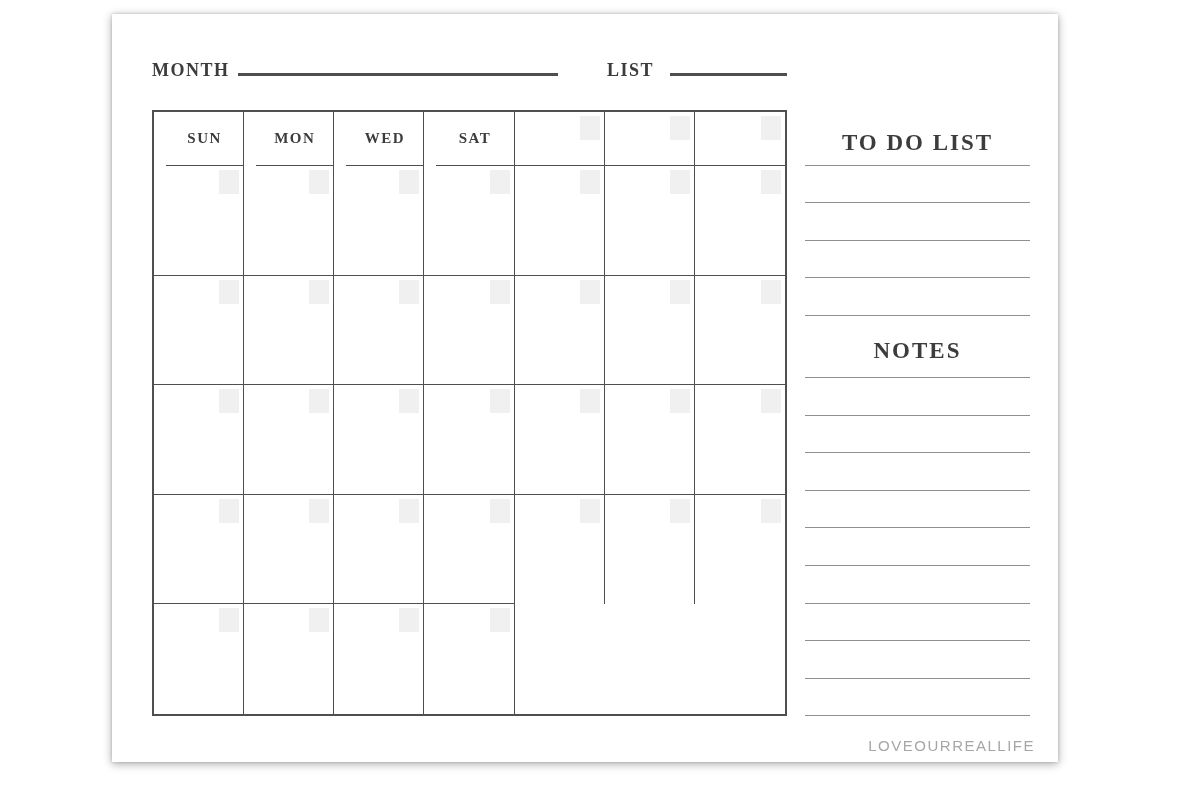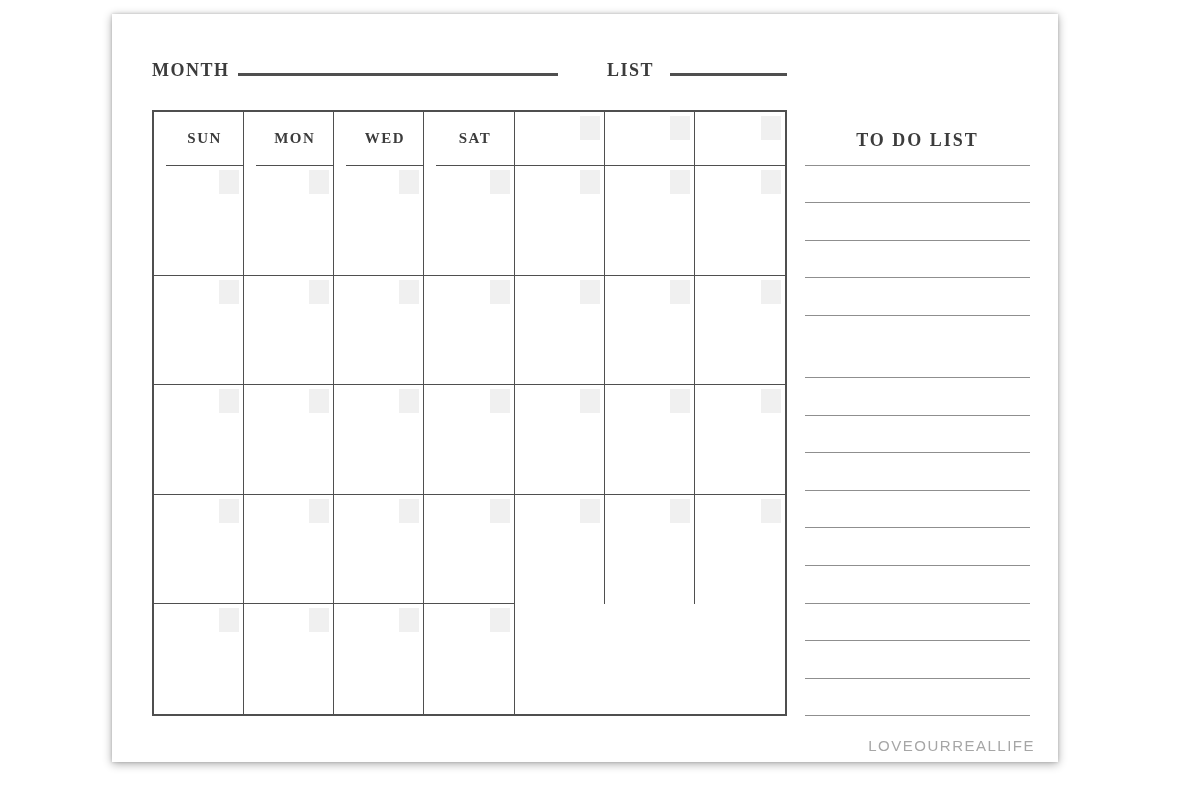--- a/index.html
+++ b/index.html
@@ -55,21 +55,21 @@
   }
   #calendar-grid > :nth-child(7n){border-right:none;}
   #calendar-grid > :nth-last-child(-n+7){border-bottom:none;}
   .date-box{
     position:absolute;top:4px;right:4px;width:20px;height:24px;
     background:var(--date-placeholder,#f0f0f0);
   }
   
   .side-title{
     position:absolute;left:693px;width:225px;
-    text-align:center;font-weight:bold;font-size:18px;
+    text-align:center;font-weight:bold;font-size:23px;
     letter-spacing:2px;color:var(--text,#3c3c3c);
   }
   #todo-title{top:116px;}
   #notes-title{top:324px;}
   .side-line{
     position:absolute;left:693px;width:225px;height:0;
     border-top:1.5px solid var(--ruled-line,#8f8f8f);
   }
   .brand{
     position:absolute;top:723px;left:688px;width:235px;
@@ -197,20 +197,21 @@
       <div class="cell">
         <span class="date-box"></span>
       </div>
       <div class="cell">
         <span class="date-box"></span>
       </div>
     </div>
 
   <div class="side-title" id="todo-title">TO DO LIST</div>
 
+  <div class="side-title" id="notes-title">NOTES</div>
 
   <div class="brand">LOVEOURREALLIFE</div>
 <div class="side-line" style="top: 151px;"></div>
     <div class="side-line" style="top: 188.4px;"></div>
     <div class="side-line" style="top: 225.8px;"></div>
     <div class="side-line" style="top: 263.2px;"></div>
     <div class="side-line" style="top: 300.6px;"></div>
     <div class="side-line" style="top: 363px;"></div>
     <div class="side-line" style="top: 400.6px;"></div>
     <div class="side-line" style="top: 438.2px;"></div>

